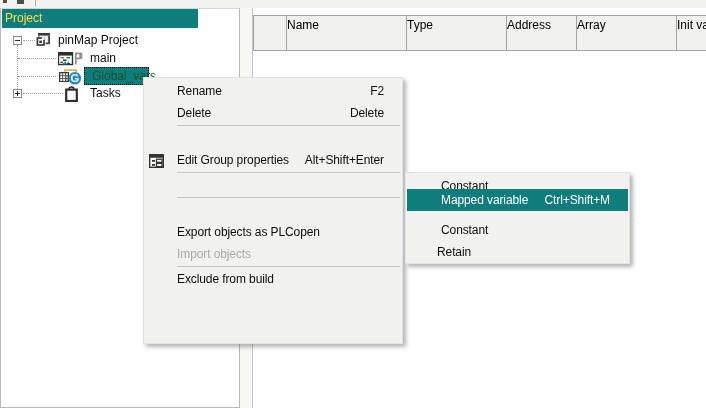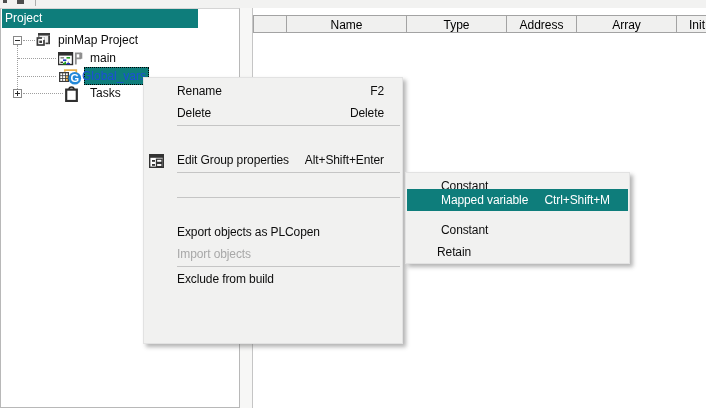--- a/index.html
+++ b/index.html
@@ -3,33 +3,33 @@
 *{margin:0;padding:0;box-sizing:border-box}
 html,body{width:706px;height:408px;background:#fff;overflow:hidden}
 body{position:relative;font-family:"Liberation Sans",sans-serif;font-size:12px;color:#0d0d0d}
 .abs{position:absolute}
 .dots{background-color:#f1f1f0;background-image:radial-gradient(circle,rgba(255,255,255,.75) .5px,rgba(255,255,255,0) .7px);background-size:4px 4px}
 .menu{border:1px solid #e2e2e2;box-shadow:3px 3px 4px rgba(90,90,90,.45)}
 .mi{position:absolute;left:1px;right:1px;height:22px;line-height:22px;padding-left:32px;letter-spacing:-.1px;white-space:nowrap}
 .mi .sc{position:absolute;right:17px;top:0}
 .sep{position:absolute;left:33px;right:2px;height:1px;background:#c5c5c5}
 .hl{background:#0e7d7b;color:#fff}
-.th{position:absolute;top:15px;height:18px;background:#f0f0ef;border:1px solid #a3a3a3;border-left:none;line-height:19px;text-align:center;color:#000}
+.th{position:absolute;top:15px;height:36px;background:#f0f0ef;border:1px solid #a3a3a3;border-left:none;line-height:19px;text-align:left;color:#000}
 </style></head>
 <body>
 
 <div class="abs dots" style="left:0;top:0;width:706px;height:8px;background-color:#f2f2f1">
   <div class="abs" style="left:3px;top:0;width:4px;height:3px;background:#4d4d4d"></div>
   <div class="abs" style="left:17px;top:0;width:7px;height:4px;background:#4d4d4d"></div>
   <div class="abs" style="left:35px;top:0;width:1px;height:6px;background:#adadad"></div>
 </div>
 
 <div class="abs" style="left:0;top:8px;width:240px;height:400px;background:#fff;border:1px solid #b8b8b8;border-top-color:#d5d5d5"></div>
 
-<div class="abs" style="left:2px;top:9px;width:196px;height:19px;background:#0e7d7b;color:#ffffff">
+<div class="abs" style="left:2px;top:9px;width:196px;height:19px;background:#0e7d7b;color:#fde047">
   <span class="abs" style="left:3px;top:2px;line-height:15px">Project</span>
   <svg class="abs" style="left:206px;top:3px" width="12" height="12" viewBox="0 0 12 12">
     <g stroke="#fff" stroke-width="1.2" fill="none">
       <rect x="3.6" y="0.8" width="4.8" height="5.4"></rect>
       <line x1="6" y1="0.8" x2="6" y2="6.2"></line>
       <line x1="1.5" y1="6.2" x2="10.5" y2="6.2"></line>
       <line x1="6" y1="6.2" x2="6" y2="11"></line>
     </g>
   </svg>
   <svg class="abs" style="left:223px;top:5px" width="9" height="9" viewBox="0 0 9 9">
@@ -92,21 +92,21 @@
     <rect x="7.9" y="7.3" width="1.9" height="2" fill="#fff"></rect>
   <rect x="2.3" y="10.1" width="2" height="2" fill="#fff"></rect>
     <rect x="5.1" y="10.1" width="2" height="2" fill="#fff"></rect>
     <rect x="7.9" y="10.1" width="1.9" height="2" fill="#eebb5e"></rect>
   <rect x="2.3" y="12.9" width="2" height="2" fill="#fff"></rect>
     <rect x="5.1" y="12.9" width="2" height="2" fill="#fff"></rect>
     <rect x="7.9" y="12.9" width="1.9" height="2" fill="#eebb5e"></rect>
   <circle cx="16.8" cy="12.2" r="6.3" fill="#2389d9"></circle>
   <text x="16.9" y="15.9" font-family="Liberation Sans,sans-serif" font-size="11" font-weight="bold" fill="#fff" text-anchor="middle">G</text>
 </svg>
-<span class="abs" style="left:82px;top:69px;color:#1d4ed8">Global_vars</span>
+<span class="abs" style="left:92px;top:69px;color:#14532d">Global_vars</span>
 
 <svg class="abs" style="left:64px;top:85px" width="16" height="17" viewBox="0 0 16 17">
   <path d="M5 4.5c0-3.4 5-3.4 5 0" fill="none" stroke="#2f2f2f" stroke-width="1.6"></path>
   <rect x="2.2" y="4.6" width="10.6" height="11.4" fill="#fff" stroke="#2f2f2f" stroke-width="2.2"></rect>
 </svg>
 <span class="abs" style="left:90px;top:86px">Tasks</span>
 
 <div class="abs" style="left:240px;top:8px;width:13px;height:400px;background:#f7f7f6;border-right:1px solid #c5c5c5"></div>
 
 <div class="th" style="left:253px;width:34px;border-left:1px solid #a3a3a3"></div>

